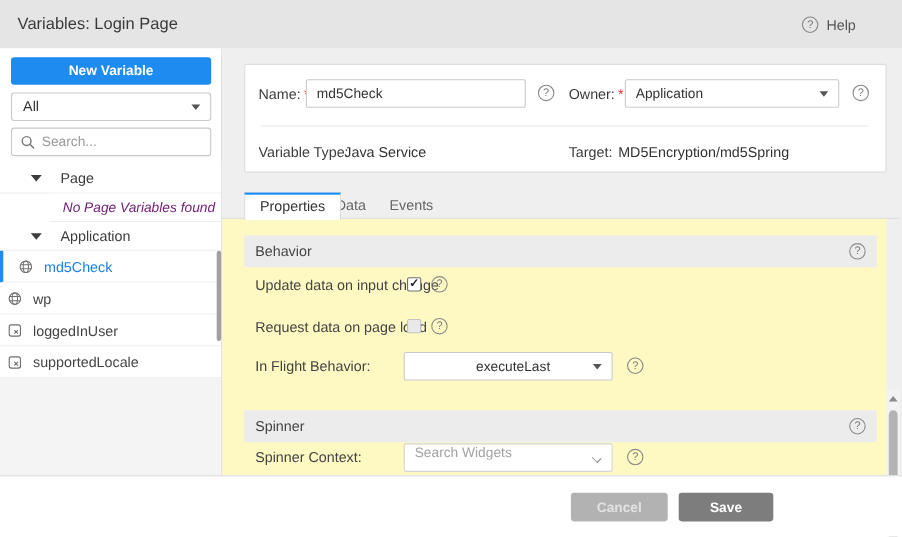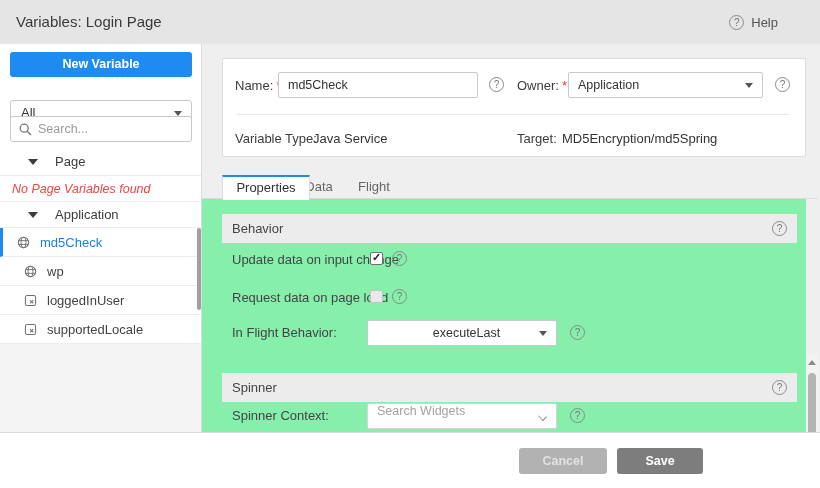--- a/index.html
+++ b/index.html
@@ -12,36 +12,36 @@
   #header .help { position:absolute; right:42px; top:0; height:44px; display:flex; align-items:center; gap:7px; cursor:pointer; }
   #header .help .help-text { font-size:13px; color:#555; }
 
   .qicon { display:inline-flex; width:15px; height:15px; border:1px solid #8a8a8a; border-radius:50%;
            align-items:center; justify-content:center; font-size:10px; color:#777; background:transparent; flex:0 0 auto; }
 
   
   #sidebar { position:absolute; left:0; top:44px; width:202px; height:388px; background:#fff; border-right:1px solid #dcdcdc; }
   .new-var-btn { position:absolute; left:10px; top:8px; width:182px; height:25px; background:#1e8bf0; color:#fff;
                  font-size:12.5px; font-weight:bold; border:none; border-radius:3px; text-align:center; line-height:25px; cursor:pointer; }
-  .filter-select { position:absolute; left:10px; top:56px; width:182px; height:26px; border:1px solid #c9c9c9; border-radius:3px;
+  .filter-select { position:absolute; left:10px; top:40px; width:182px; height:26px; border:1px solid #c9c9c9; border-radius:3px;
                    background:#fff; font-size:13px; color:#333; line-height:24px; padding-left:10px; cursor:pointer; }
   .caret { position:absolute; right:9px; top:50%; margin-top:-2px; width:0; height:0;
            border-left:4px solid transparent; border-right:4px solid transparent; border-top:5px solid #555; }
   .search-box { position:absolute; left:10px; top:72px; width:182px; height:26px; border:1px solid #c9c9c9; border-radius:3px;
                 background:#fff; display:flex; align-items:center; padding-left:8px; gap:6px; }
   .search-box input { border:none; outline:none; font-size:12.5px; color:#333; width:140px; font-family:"Liberation Sans", sans-serif; background:transparent; }
   .search-box input::placeholder { color:#9a9a9a; }
 
   .tree { position:absolute; left:0; top:104px; width:201px; }
   .tree-row { position:relative; border-bottom:1px solid #ededed; display:flex; align-items:center; font-size:13px; color:#3c3c3c; cursor:pointer; background:#fff; }
   .tree-header { height:28px; padding-left:28px; gap:17px; }
   .tree-header.app { height:26px; }
   .tri-down { width:0; height:0; border-left:5px solid transparent; border-right:5px solid transparent; border-top:6px solid #3c3c3c; flex:0 0 auto; }
-  .tree-empty { height:26px; padding-left:12px; font-style:italic; color:#ef4444; font-size:12.5px; cursor:default; }
-  .tree-item { height:29px; padding-left:24px; gap:10px; color:#444; }
+  .tree-empty { height:26px; padding-left:12px; font-style:italic; color:#701a75; font-size:12.5px; cursor:default;margin-left:45px; }
+  .tree-item { height:29px; padding-left:7px; gap:10px; color:#444; }
   .tree-item .vicon { display:inline-flex; width:13px; height:13px; flex:0 0 auto; }
   .tree-item.selected { border-left:3px solid #1e8bf0; padding-left:14px; }
   .tree-item.selected .item-label { color:#1b7fe8; }
   .sidebar-lower { position:absolute; left:0; top:300px; width:201px; height:88px; background:#f4f4f4; }
   .side-scroll-thumb { position:absolute; right:0; top:184px; width:4px; height:82px; background:#a0a0a0; border-radius:2px; }
 
   
   #main { position:absolute; left:202px; top:44px; width:618px; height:388px; background:#efefef; }
 
   .top-card { position:absolute; left:20px; top:14px; width:584px; height:99px; background:#fff; border:1px solid #dcdcdc; border-radius:2px; }
@@ -63,21 +63,21 @@
 
   
   .tabbar { position:absolute; left:0; top:131px; width:616px; height:24px; border-bottom:1px solid #dcdcdc; }
   .tab { position:absolute; top:0; height:24px; text-align:center; font-size:13px; color:#666; line-height:24px; cursor:pointer; }
   .tab.active { left:20px; width:88px; height:25px; background:#fff; border-top:2px solid #1e8bf0; border-left:1px solid #dcdcdc;
                 border-right:1px solid #dcdcdc; color:#333; line-height:21px; z-index:2; }
   .tab.t-data { left:91px; width:52px; }
   .tab.t-events { left:143px; width:58px; }
 
   
-  .content { position:absolute; left:0; top:155px; width:604px; height:233px; background:#86efac; }
+  .content { position:absolute; left:0; top:155px; width:604px; height:233px; background:#fef9c3; }
   .sec-bar { position:absolute; left:20px; width:575px; height:29px; background:#ececec; display:flex; align-items:center; padding:0 10px; }
   .sec-bar .sec-title { font-size:13px; color:#444; flex:1; }
   .bar-behavior { top:15px; }
   .bar-spinner { top:174px; }
 
   .prop-label { position:absolute; left:30px; font-size:13px; color:#444; }
   .checkbox { position:absolute; left:168px; width:13px; height:13px; border-radius:2px; cursor:pointer; }
   .checkbox.checked { background:#fff; border:1px solid #6f6f6f; }
   .checkbox.checked::after { content:"✓"; position:absolute; left:1px; top:-2px; font-size:11px; color:#222; font-weight:bold; }
   .checkbox.unchecked { background:#e9e9e9; border:1px solid #c2c2c2; }
@@ -217,21 +217,21 @@
 
       <div class="fld-label vt-label">Variable Type:</div>
       <div class="vt-value">Java Service</div>
       <div class="fld-label target-label">Target:</div>
       <div class="target-value">MD5Encryption/md5Spring</div>
     </div>
 
     <div class="tabbar">
       <div class="tab active">Properties</div>
       <div class="tab t-data">Data</div>
-      <div class="tab t-events">Flight</div>
+      <div class="tab t-events">Events</div>
     </div>
 
     <div class="content">
 
       <div class="sec-bar bar-behavior">
         <span class="sec-title">Behavior</span>
         <span class="qicon">?</span>
       </div>
 
       <div class="prop-label" style="top:53px;">Update data on input change</div>

